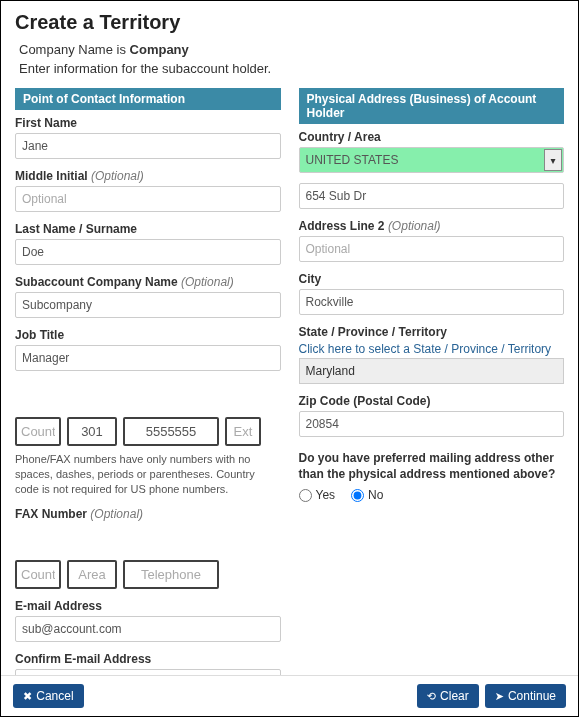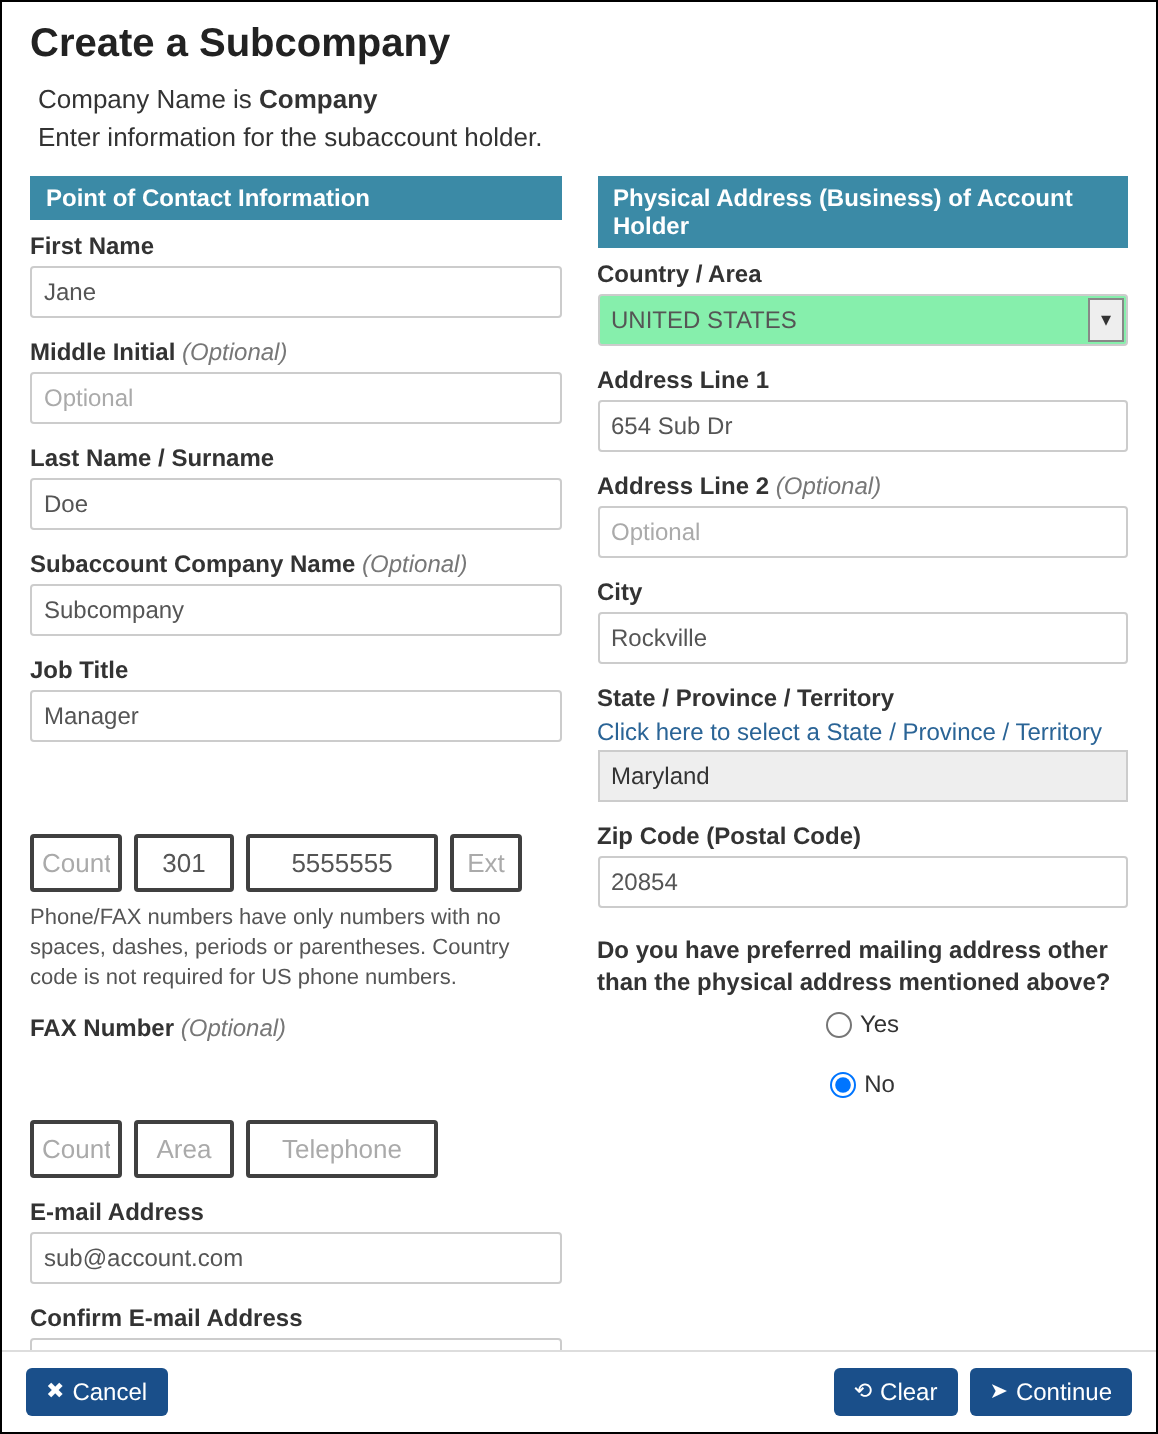--- a/index.html
+++ b/index.html
@@ -58,41 +58,41 @@
 .phone-row input {
   border: 2px solid #404040; padding: 5px 4px; font-size: 13px; text-align: center; color: #555; border-radius: 2px; margin-top: 36px;
 }
 .phone-row input::placeholder, .text-input::placeholder { color: #aaa; }
 .help-text { font-size: 11px; color: #555; margin-top: 6px; line-height: 1.35; }
 .link { color: #2a6496; font-size: 12px; cursor: pointer; }
 .state-box {
   background: #eee; border: 1px solid #ccc; padding: 5px 6px; font-size: 12px; margin-top: 2px;
 }
 .question { font-weight: bold; font-size: 12px; margin-top: 14px; margin-bottom: 6px; line-height: 1.3; }
-.radio-row { display: flex; gap: 16px; align-items: center; font-size: 12px; flex-direction: column; }
+.radio-row { display: flex; gap: 16px; align-items: center; font-size: 12px; }
 .radio-row label { display: flex; align-items: center; gap: 4px; }
 .footer {
   position: absolute; left: 0; right: 0; bottom: 0;
   border-top: 1px solid #ddd;
   padding: 8px 12px;
   display: flex; justify-content: space-between; align-items: center;
   background: #fff;
 }
 .btn {
   background: #1a4f8a; color: #fff; border: none;
   padding: 5px 10px; font-size: 12px; border-radius: 3px;
   display: inline-flex; align-items: center; gap: 4px; cursor: pointer;
 }
 .btn .icon { font-size: 11px; line-height: 1; }
 .footer-right { display: flex; gap: 6px; }
 </style>
 </head>
 <body>
 
-<div class="page-title">Create a Subcompany</div>
+<div class="page-title">Create a Territory</div>
 <div class="intro">
   <span>Company Name is </span><span class="company-name">Company</span>
 </div>
 <div class="subintro">Enter information for the subaccount holder.</div>
 
 <div class="cols">
 
   <div class="col">
     <div class="section-header">Point of Contact Information</div>
 
@@ -162,21 +162,20 @@
 
     <div class="field">
       <span class="label">Country / Area</span>
       <div class="select-wrap">
         <input class="text-input select-input" readonly="" value="UNITED STATES" style="">
         <span class="chev">▾</span>
       </div>
     </div>
 
     <div class="field">
-      <span class="label">Address Line 1</span>
       <input class="text-input" type="text" value="654 Sub Dr" style="">
     </div>
 
     <div class="field">
       <span class="label">
         <span>Address Line 2 </span><span class="optional">(Optional)</span>
       </span>
       <input class="text-input" type="text" placeholder="Optional" style="">
     </div>
 

